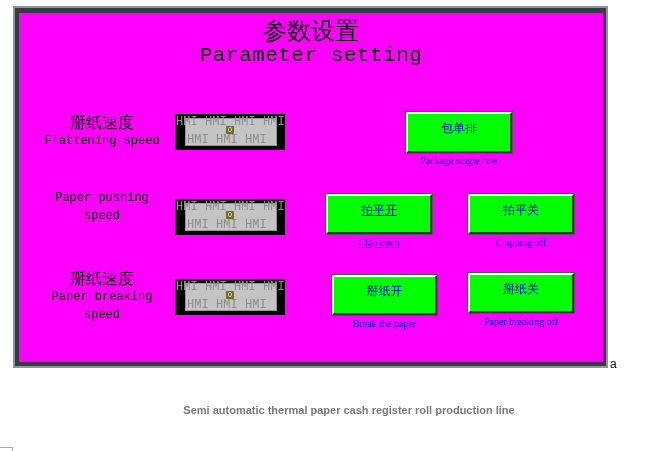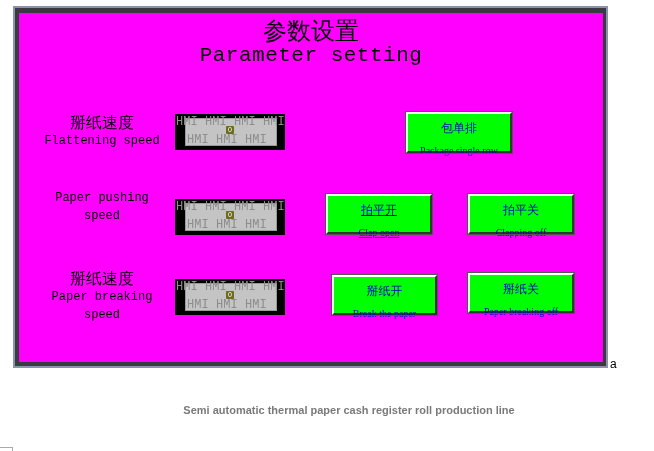--- a/index.html
+++ b/index.html
@@ -11,21 +11,21 @@
   .title-en { position:absolute; left:0; width:100%; top:31px; text-align:center; font-size:21px; color:#000; font-family:"Liberation Mono", monospace; letter-spacing:0.5px; }
   .label { position:absolute; text-align:center; color:#000; line-height:18px; }
   .label .cn { font-size:16px; font-family:"DejaVu Serif", serif; }
   .label .en { font-size:12px; font-family:Liberation Mono, monospace; }
   .numbox { position:absolute; width:110px; height:36px; background:#000; box-sizing:border-box; }
   .numbox .face { position:absolute; left:10px; top:4px; width:90px; height:26px; background:#c4c4c4; border:1px solid #999; }
   .numbox .wm { position:absolute; font-family:Liberation Mono, monospace; font-size:12px; color:#8d8d8d; }
   .numbox .val { position:absolute; left:51px; top:12px; width:8px; height:8px; background:#6d6d1f; color:#fff; font-size:7px; line-height:8px; text-align:center; font-family:"Liberation Sans", sans-serif; border-radius:1px; }
   .btn { position:absolute; background:#00ff00; box-sizing:border-box; border:2px solid; border-color:#ffffff #333333 #333333 #ffffff; outline:1px solid #555; text-align:center; color:#0000cc; cursor:pointer; }
   .btn .cn { display:block; font-size:12px; margin-top:6px; font-family:"DejaVu Sans", sans-serif; }
-  .btn .en { display:block; font-size:10px; margin-top:8px; font-family:"Liberation Serif", serif; }
+  .btn .en { display:block; font-size:10px; margin-top:18px; font-family:"Liberation Serif", serif; }
   .corner-a { position:absolute; left:610px; top:357px; font-size:12px; font-family:"Liberation Sans", sans-serif; color:#000; }
   .caption { position:absolute; left:0; width:100%; top:404px; text-align:center; font-family:"Liberation Sans", sans-serif; font-weight:bold; font-size:11px; color:#7a7a7a; padding-left:44px; box-sizing:border-box; }
   .tiny-mark { position:absolute; left:0; top:447px; width:12px; height:4px; border-top:1px solid #aaa; border-right:1px solid #aaa; }
 </style>
 </head>
 <body>
 
 <div class="frame">
   <div class="frame-inner"></div>
 </div>

